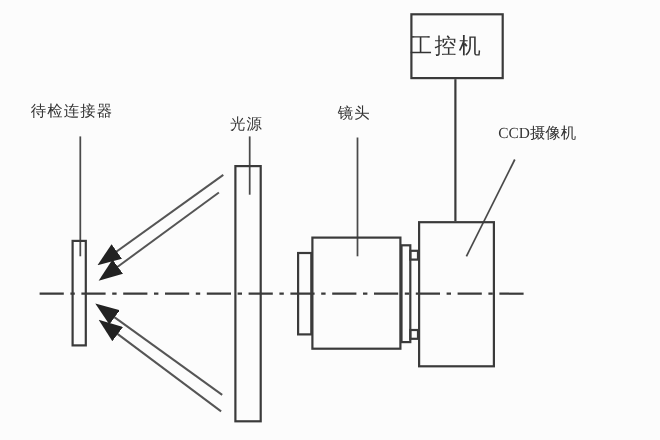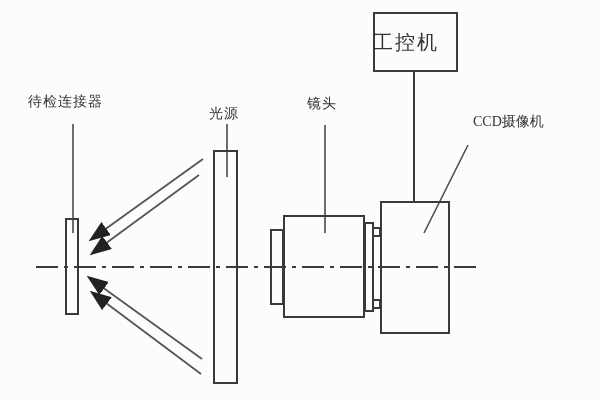--- a/index.html
+++ b/index.html
@@ -77,17 +77,17 @@
   <div class="box" style="left:380px;top:201px;width:70px;height:133px;"></div>
 
   <div class="box" style="left:373px;top:12px;width:85px;height:60px;"></div>
 
   <div class="label" style="left:28px;top:94px;">待检连接器</div>
 
   <div class="label" style="left:209px;top:106px;text-align:right;">光源</div>
 
   <div class="label" style="left:307px;top:96px;font-family:Liberation Serif, serif;">镜头</div>
 
-  <div class="label" style="left:473px;top:114px;letter-spacing:0;">CCD摄像机</div>
+  <div class="label" style="left:453px;top:114px;letter-spacing:0;">CCD摄像机</div>
 
   <div class="label pc" style="left:373px;top:31px;">工控机</div>
 
 </div>
 
 </body></html>

